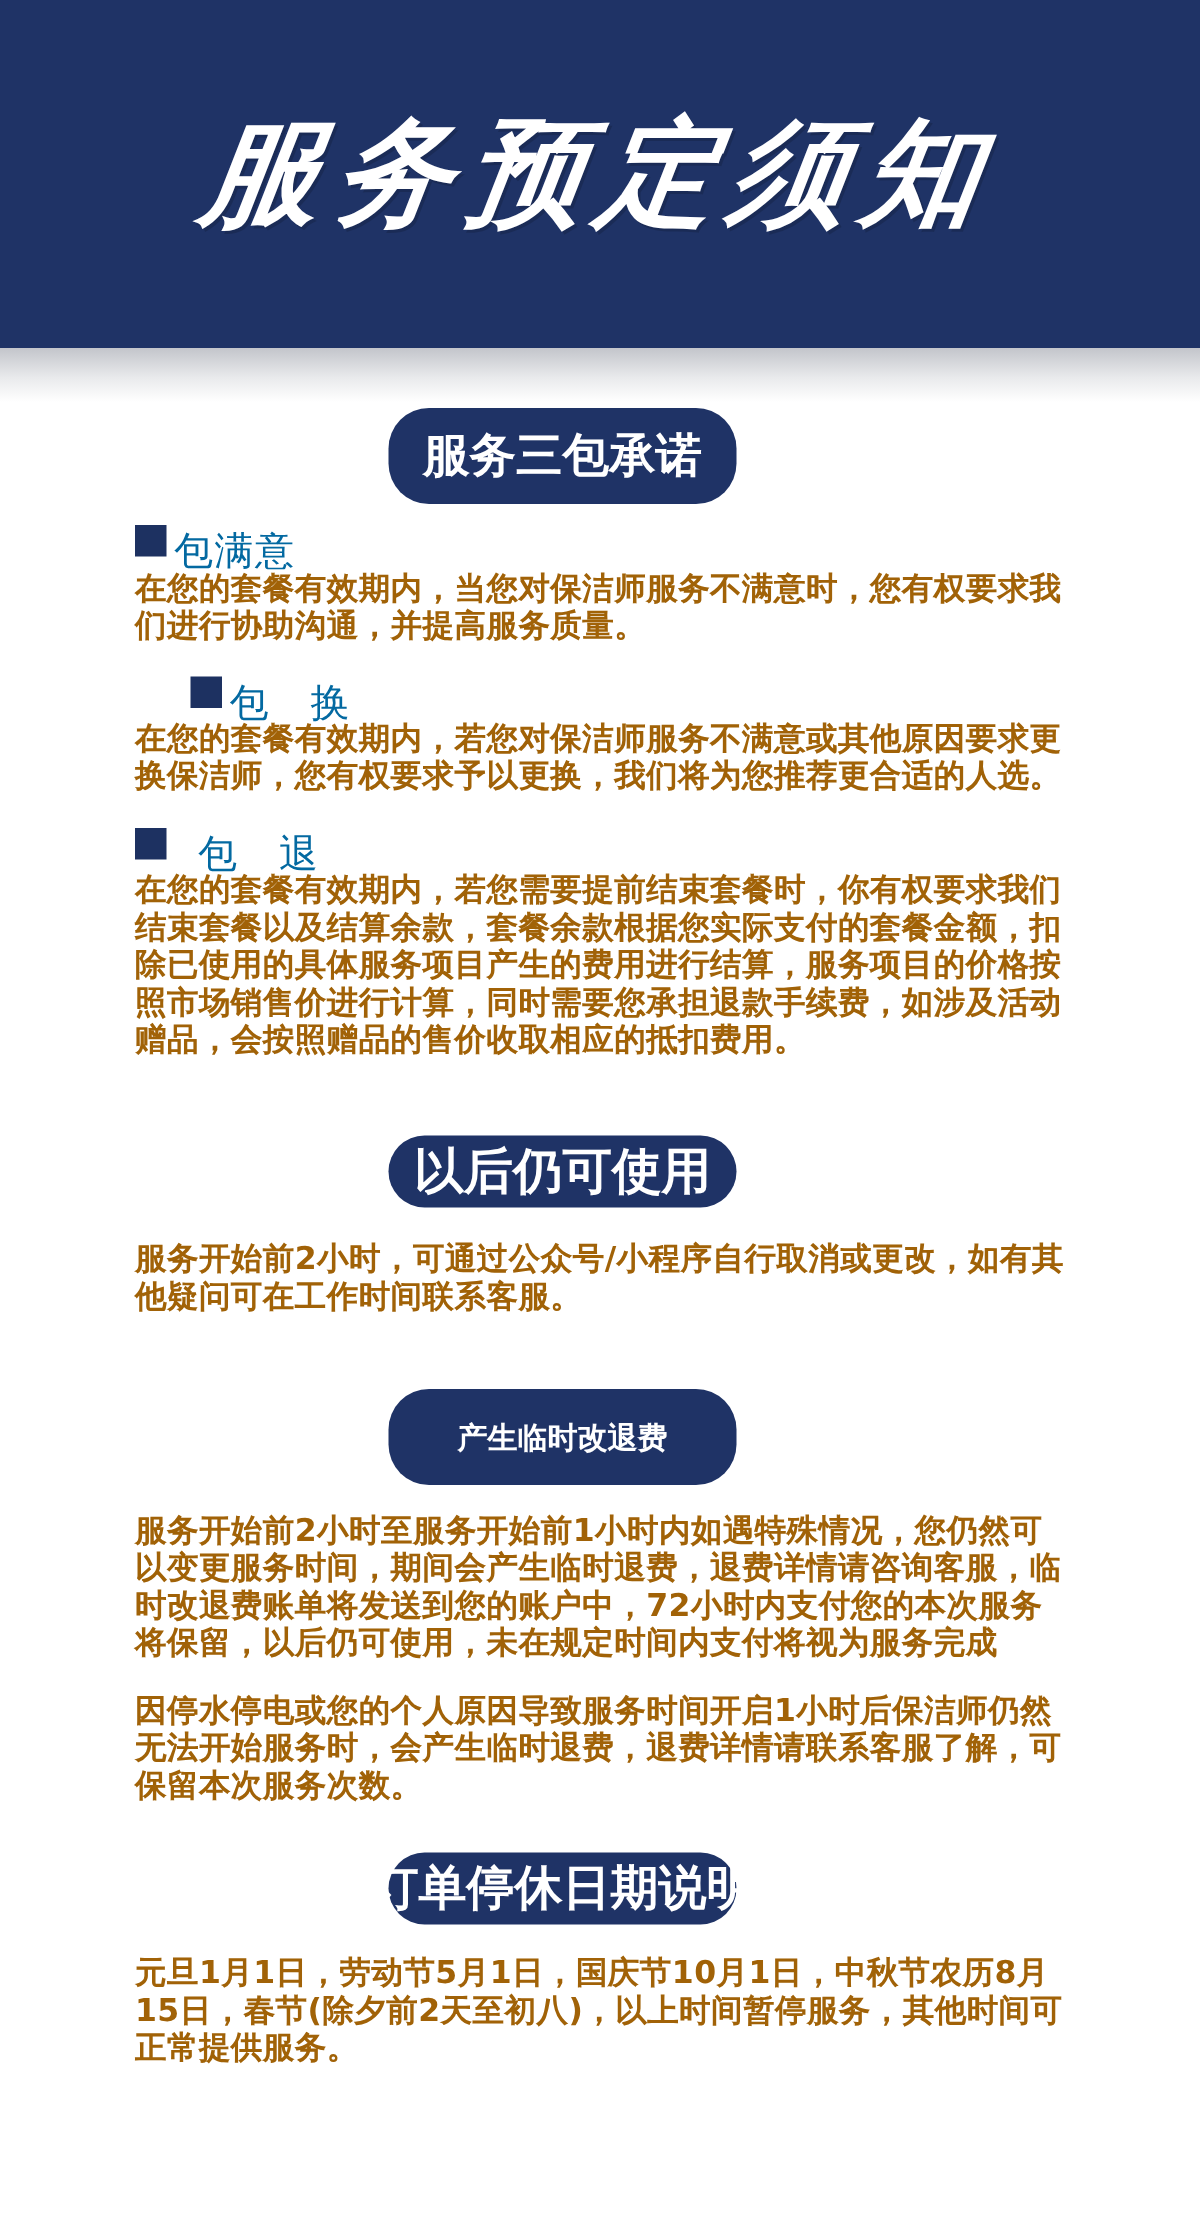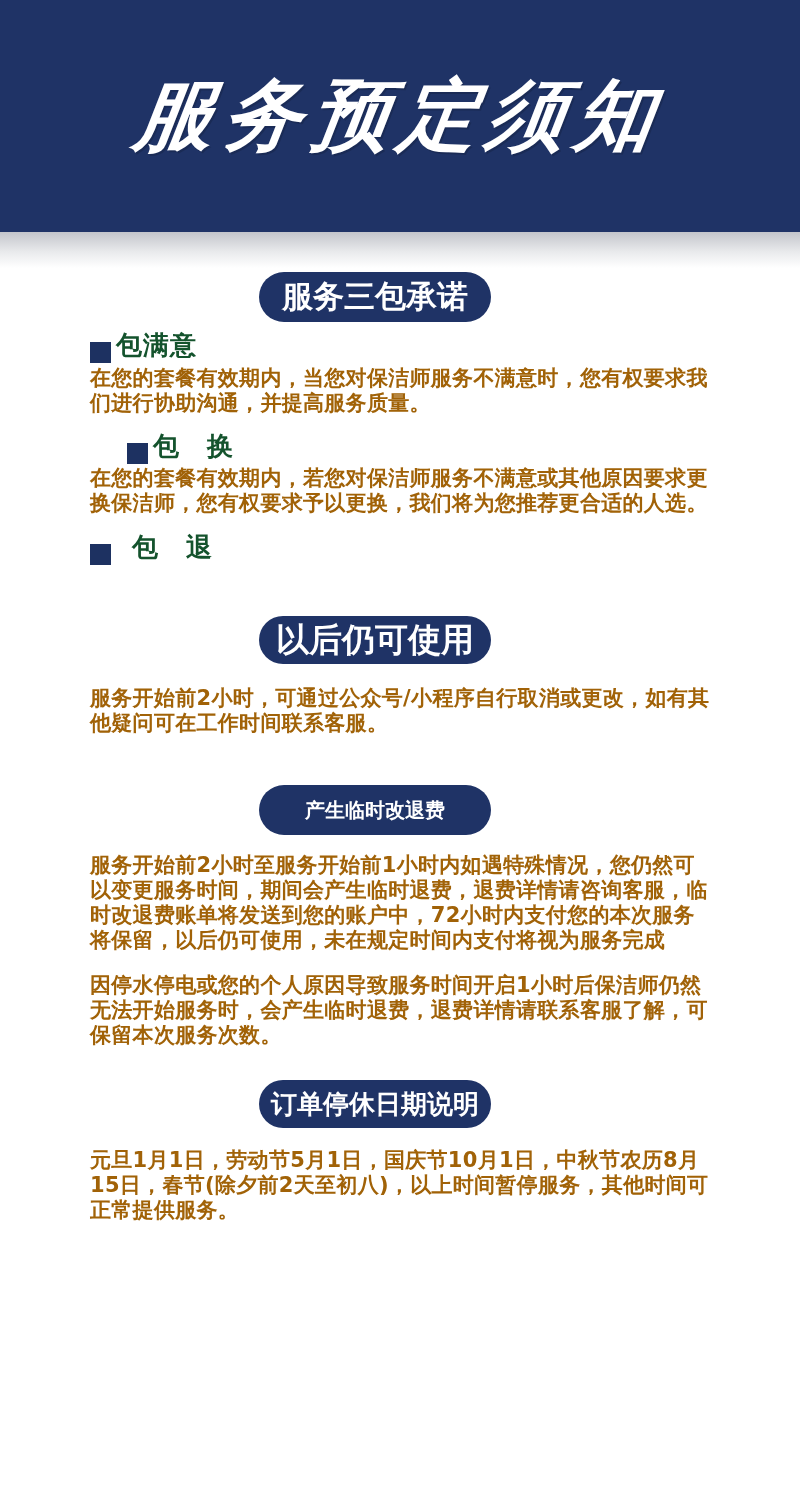--- a/index.html
+++ b/index.html
@@ -26,47 +26,47 @@
     letter-spacing: 10px;
     white-space: nowrap;
     text-shadow: 2px 2px 0 rgba(0,0,0,0.15);
   }
   .banner-shadow {
     height: 36px;
     background: linear-gradient(to bottom, #c3c5cb 0%, #e9eaec 55%, #ffffff 100%);
   }
   .pill {
     width: 232px;
-    height: 50px;
+    height: 64px;
     margin-left: 259px;
     background: #1f3366;
     border-radius: 27px;
     color: #ffffff;
     font-weight: bold;
     display: flex;
     align-items: center;
     justify-content: center;
     white-space: nowrap;
     box-sizing: border-box;
   }
   .pill.h48 { height: 48px; }
   .fs33 { font-size: 33px; }
   .fs31 { font-size: 31px; }
   .fs29 { font-size: 20px; }
-  .fs26 { font-size: 26px; letter-spacing: 0px; }
+  .fs26 { font-size: 32px; letter-spacing: 0px; }
   .content {
     margin-left: 90px;
     width: 622px;
   }
   .sub-heading {
     display: flex;
-    align-items: flex-end;
-    color: #14532d;
+    align-items: flex-start;
+    color: #0369a1;
     font-size: 26px;
-    font-weight: bold;
+    font-weight: normal;
     height: 27px;
     letter-spacing: 1px;
   }
   .square-bullet {
     width: 21px;
     height: 21px;
     background: #1d3161;
     margin-right: 5px;
     flex: none;
   }
@@ -102,20 +102,21 @@
     <div class="sub-heading" style="margin-top:21px;padding-left:37px;">
       <span class="square-bullet"></span>
       <span>包　换</span>
     </div>
     <div class="para" style="margin-top:2px;">在您的套餐有效期内，若您对保洁师服务不满意或其他原因要求更换保洁师，您有权要求予以更换，我们将为您推荐更合适的人选。</div>
 
     <div class="sub-heading" style="margin-top:22px;gap:16px;">
       <span class="square-bullet"></span>
       <span>包　退</span>
     </div>
+    <div class="para" style="margin-top:2px;">在您的套餐有效期内，若您需要提前结束套餐时，你有权要求我们结束套餐以及结算余款，套餐余款根据您实际支付的套餐金额，扣除已使用的具体服务项目产生的费用进行结算，服务项目的价格按照市场销售价进行计算，同时需要您承担退款手续费，如涉及活动赠品，会按照赠品的售价收取相应的抵扣费用。</div>
   </div>
 
   <div class="pill fs33 h48" style="margin-top:51px;">以后仍可使用</div>
   <div class="content">
     <div class="para" style="margin-top:22px;">服务开始前2小时，可通过公众号/小程序自行取消或更改，如有其他疑问可在工作时间联系客服。</div>
   </div>
 
   <div class="pill fs29" style="margin-top:49px;">产生临时改退费</div>
   <div class="content">
     <div class="para" style="margin-top:18px;">服务开始前2小时至服务开始前1小时内如遇特殊情况，您仍然可以变更服务时间，期间会产生临时退费，退费详情请咨询客服，临时改退费账单将发送到您的账户中，72小时内支付您的本次服务将保留，以后仍可使用，未在规定时间内支付将视为服务完成</div>

